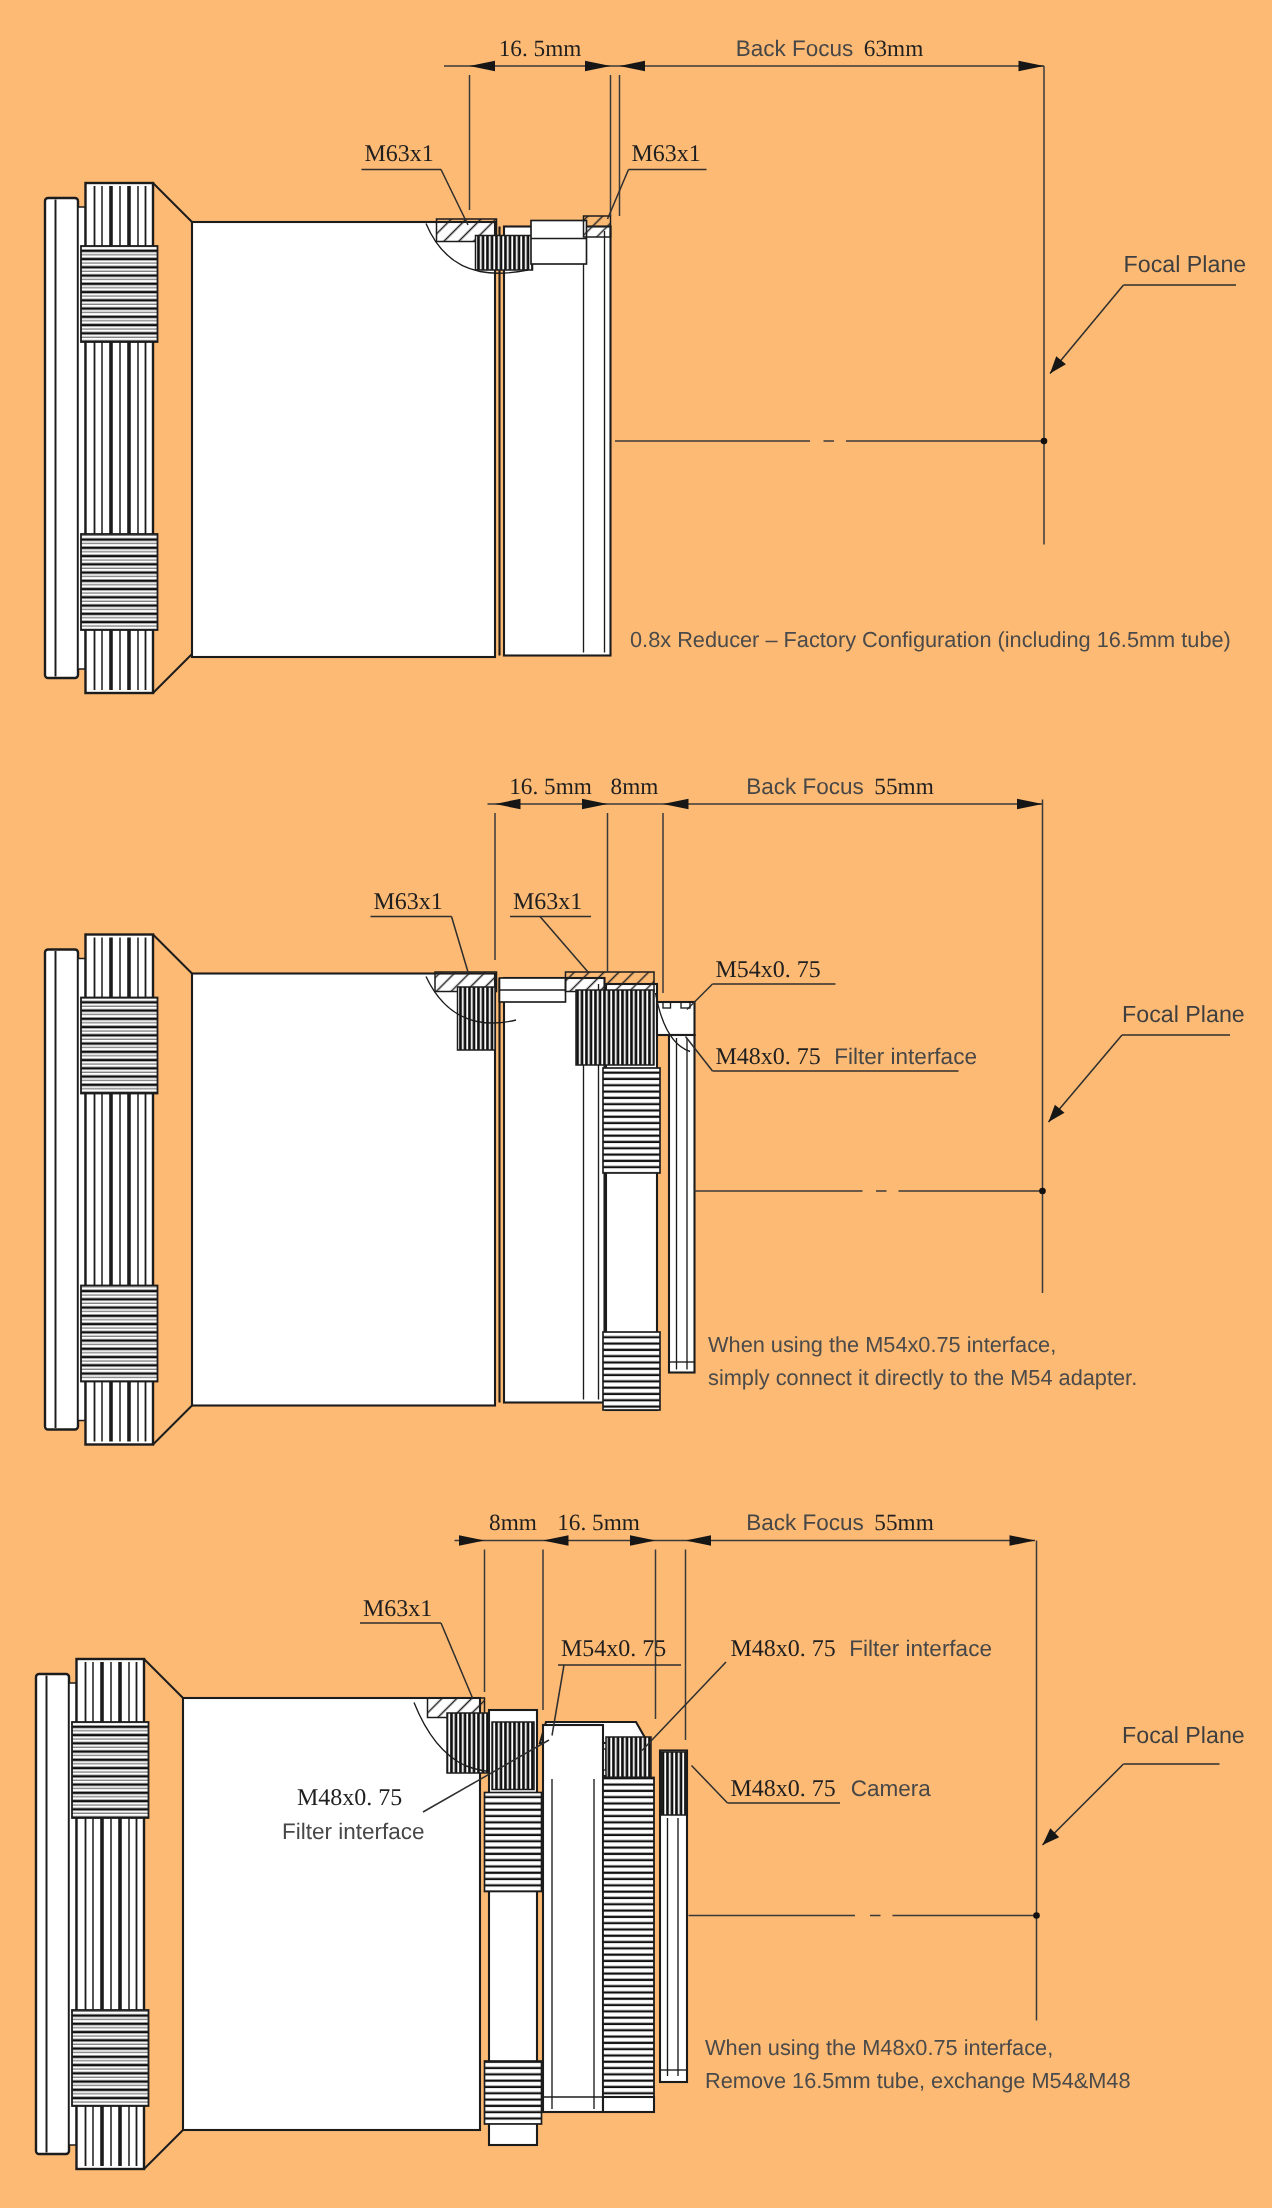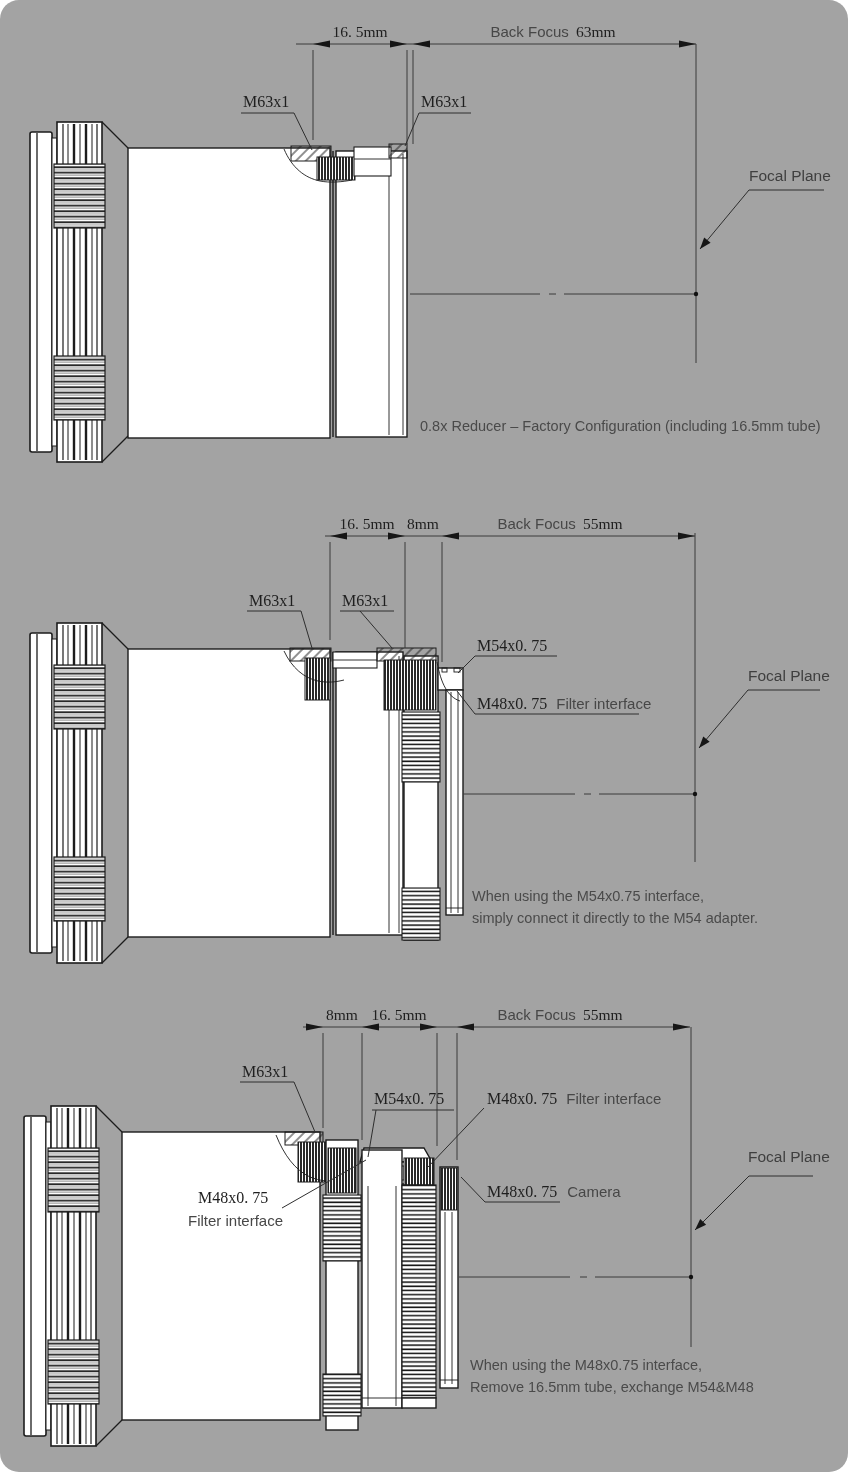--- a/index.html
+++ b/index.html
@@ -1,16 +1,16 @@
 <!DOCTYPE html>
 <html><head>
 <meta charset="utf-8">
 <style>
   html,body{margin:0;padding:0;background:#ffffff;}
-  .stage{position:relative;width:848px;height:1472px;background:#a3a3a3;overflow:hidden;border-radius:19px;}
+  .stage{position:relative;width:848px;height:1472px;background:#fdba74;overflow:hidden;}
   svg{position:absolute;left:0;top:0;}
   .ln{stroke:#1c1c1c;stroke-width:1.4;fill:none;}
   .lnW{stroke:#1c1c1c;stroke-width:1.4;fill:#ffffff;}
   .thin{stroke:#1c1c1c;stroke-width:0.9;fill:none;}
   .dim{stroke:#3a3a3a;stroke-width:1;fill:none;}
   .ldr{stroke:#2e2e2e;stroke-width:1;fill:none;}
   .arr{fill:#161616;stroke:none;}
   text{user-select:none;}
   .cad{font-family:"Liberation Serif","DejaVu Serif",serif;font-size:15.5px;fill:#1f1f1f;}
   .cadL{font-family:"Liberation Serif","DejaVu Serif",serif;font-size:16px;fill:#1f1f1f;}

